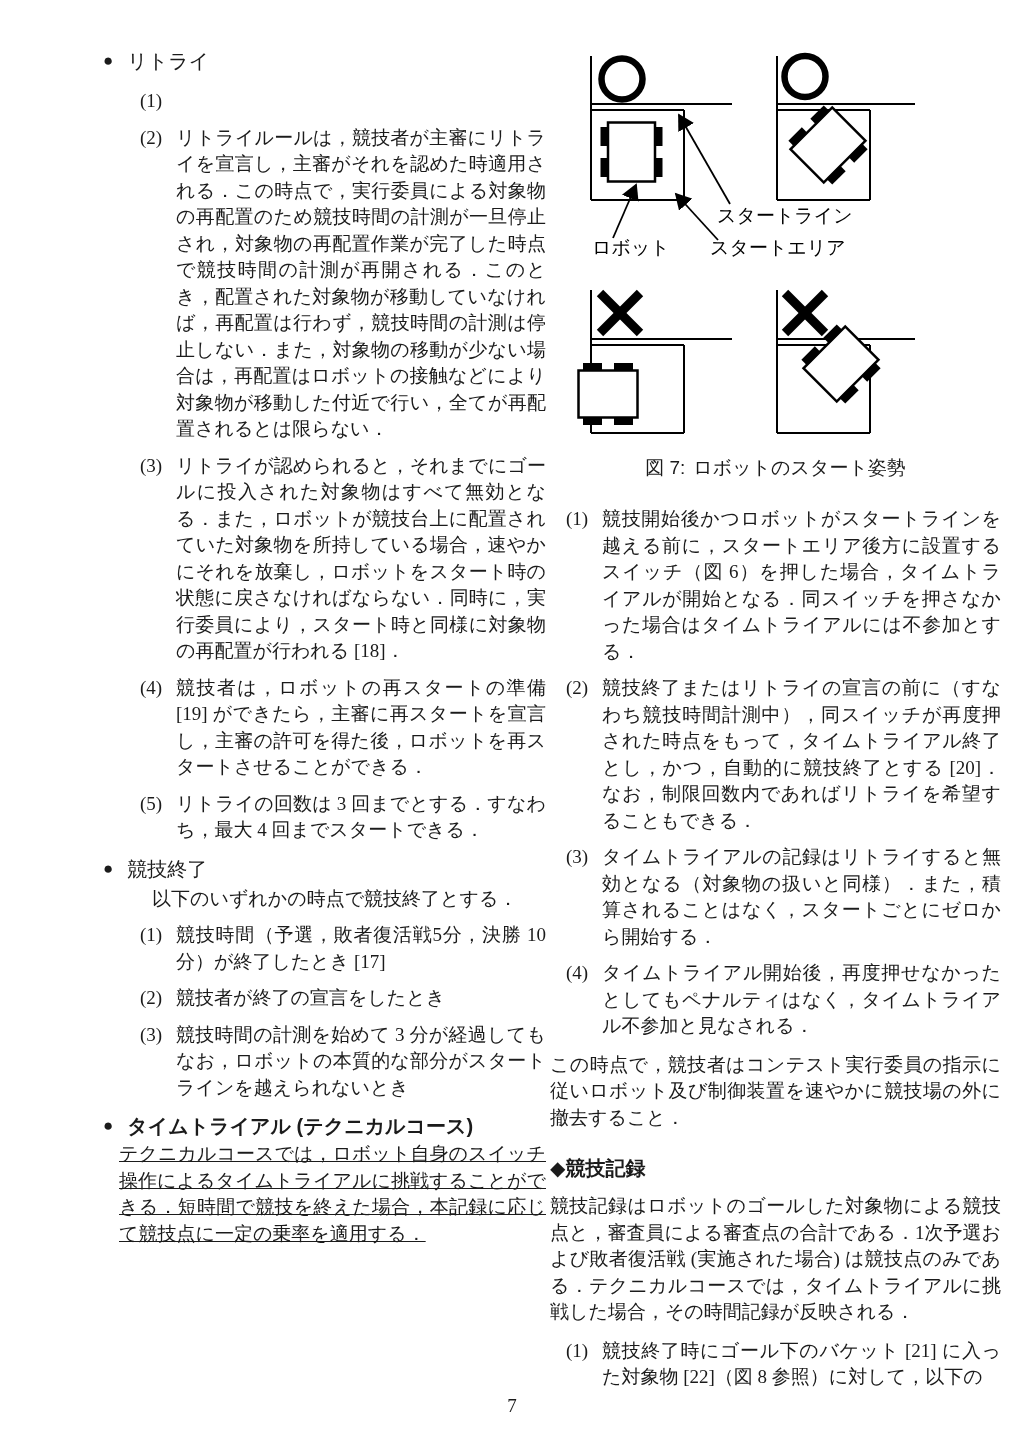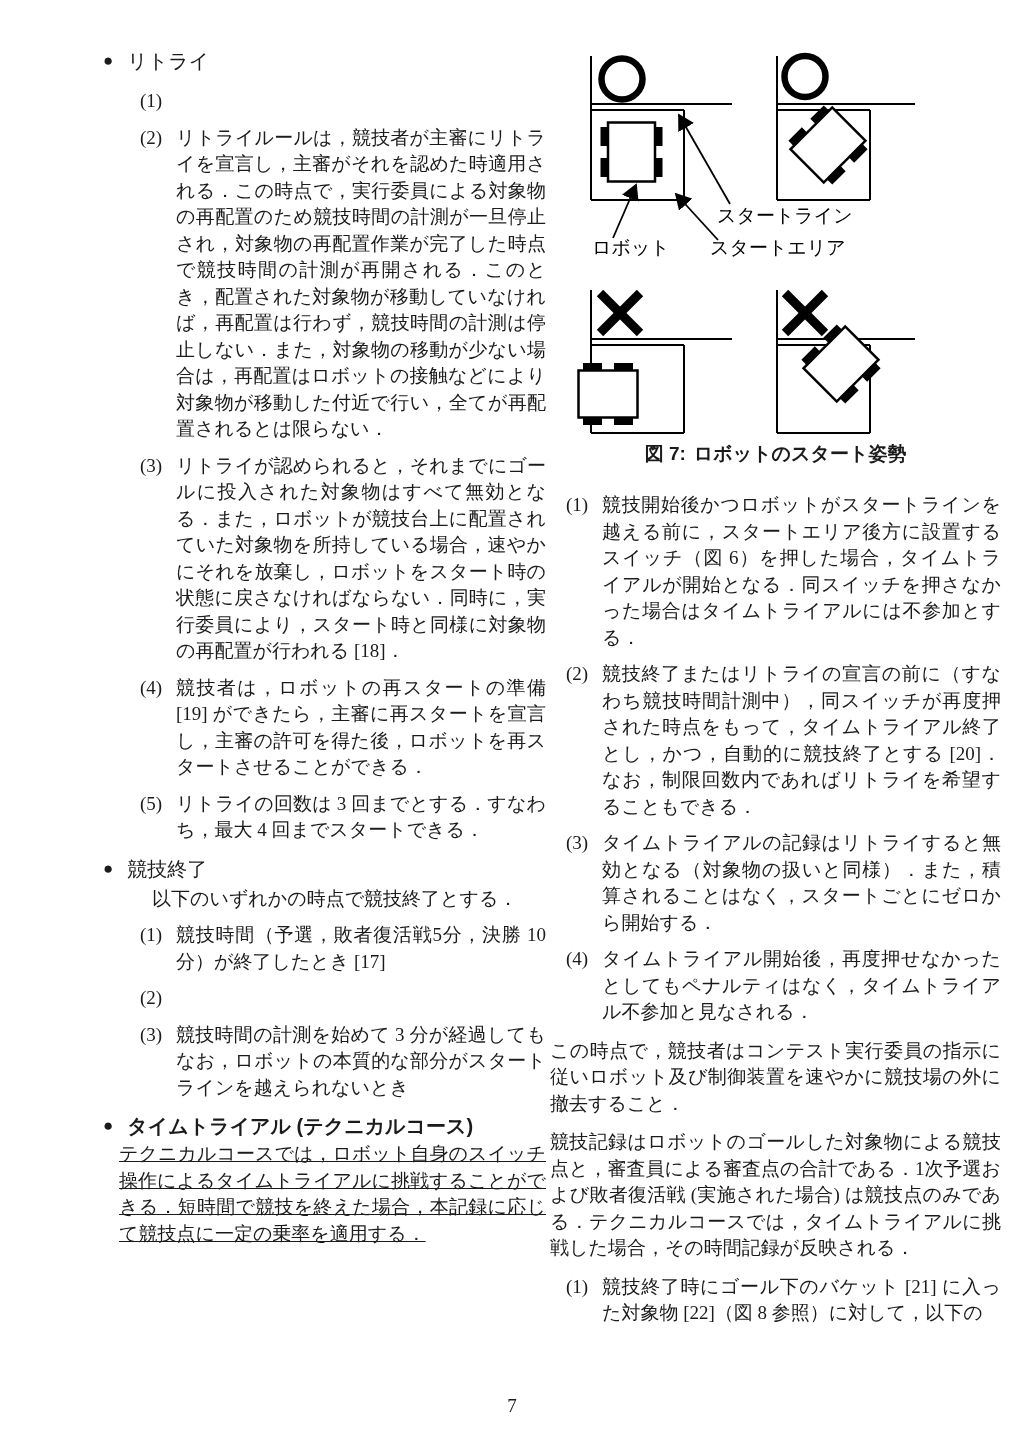--- a/index.html
+++ b/index.html
@@ -37,23 +37,24 @@
   .item .itext { flex: 1; }
 
   .retry-items { margin-top: 14px; }
   .finish-heading { margin-top: 12px; }
   .finish-intro { margin-top: 4px; margin-left: 49px; }
   .tt-heading { margin-top: 12px; }
   .tt-body { margin-top: 2px; margin-left: 16px; text-decoration: underline; }
 
   .figure-block { width: 451px; }
   .fig-caption {
+    margin-top: 14px;
     text-align: center;
     font-family: "Liberation Sans", "DejaVu Sans", sans-serif;
-    font-size: 19px; font-weight: bold; line-height: 24px;
+    font-size: 19px; font-weight: normal; line-height: 24px;
   }
   .fig-caption .cap-text { margin-left: 8px; }
 
   .right-items { margin-top: 26px; }
   .removal-par { margin-top: 12px; }
   .record-heading {
     margin-top: 24px;
     font-family: "Liberation Sans", "DejaVu Sans", sans-serif;
     font-size: 20px; font-weight: bold; line-height: 26px;
   }
@@ -115,20 +116,21 @@
     </div>
     <div class="body-text finish-intro">以下のいずれかの時点で競技終了とする．</div>
 
     <div class="item-list body-text">
       <div class="item">
         <span class="num">(1)</span>
         <span class="itext">競技時間（予選，敗者復活戦5分，決勝 10 分）が終了したとき [17]</span>
       </div>
       <div class="item">
         <span class="num">(2)</span>
+        <span class="itext">競技者が終了の宣言をしたとき</span>
       </div>
       <div class="item">
         <span class="num">(3)</span>
         <span class="itext">競技時間の計測を始めて 3 分が経過してもなお，ロボットの本質的な部分がスタートラインを越えられないとき</span>
       </div>
     </div>
 
     <div class="sec-heading bold tt-heading">
       <span class="bullet">●</span>
       <span>タイムトライアル (テクニカルコース)</span>
@@ -229,20 +231,23 @@
         <span class="itext">タイムトライアルの記録はリトライすると無効となる（対象物の扱いと同様）．また，積算されることはなく，スタートごとにゼロから開始する．</span>
       </div>
       <div class="item">
         <span class="num">(4)</span>
         <span class="itext">タイムトライアル開始後，再度押せなかったとしてもペナルティはなく，タイムトライアル不参加と見なされる．</span>
       </div>
     </div>
 
     <div class="body-text removal-par">この時点で，競技者はコンテスト実行委員の指示に従いロボット及び制御装置を速やかに競技場の外に撤去すること．</div>
 
+    <div class="record-heading">
+      <span>◆</span><span>競技記録</span>
+    </div>
     <div class="body-text record-body">競技記録はロボットのゴールした対象物による競技点と，審査員による審査点の合計である．1次予選および敗者復活戦 (実施された場合) は競技点のみである．テクニカルコースでは，タイムトライアルに挑戦した場合，その時間記録が反映される．</div>
 
     <div class="item-list record-items body-text">
       <div class="item">
         <span class="num">(1)</span>
         <span class="itext">競技終了時にゴール下のバケット [21] に入った対象物 [22]（図 8 参照）に対して，以下の</span>
       </div>
     </div>
 
   </div>

